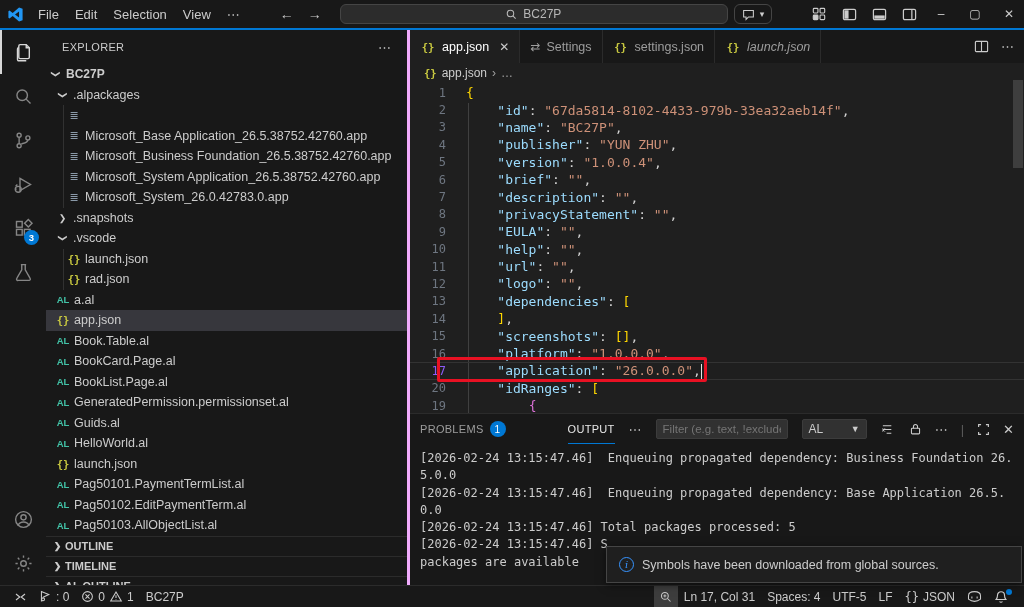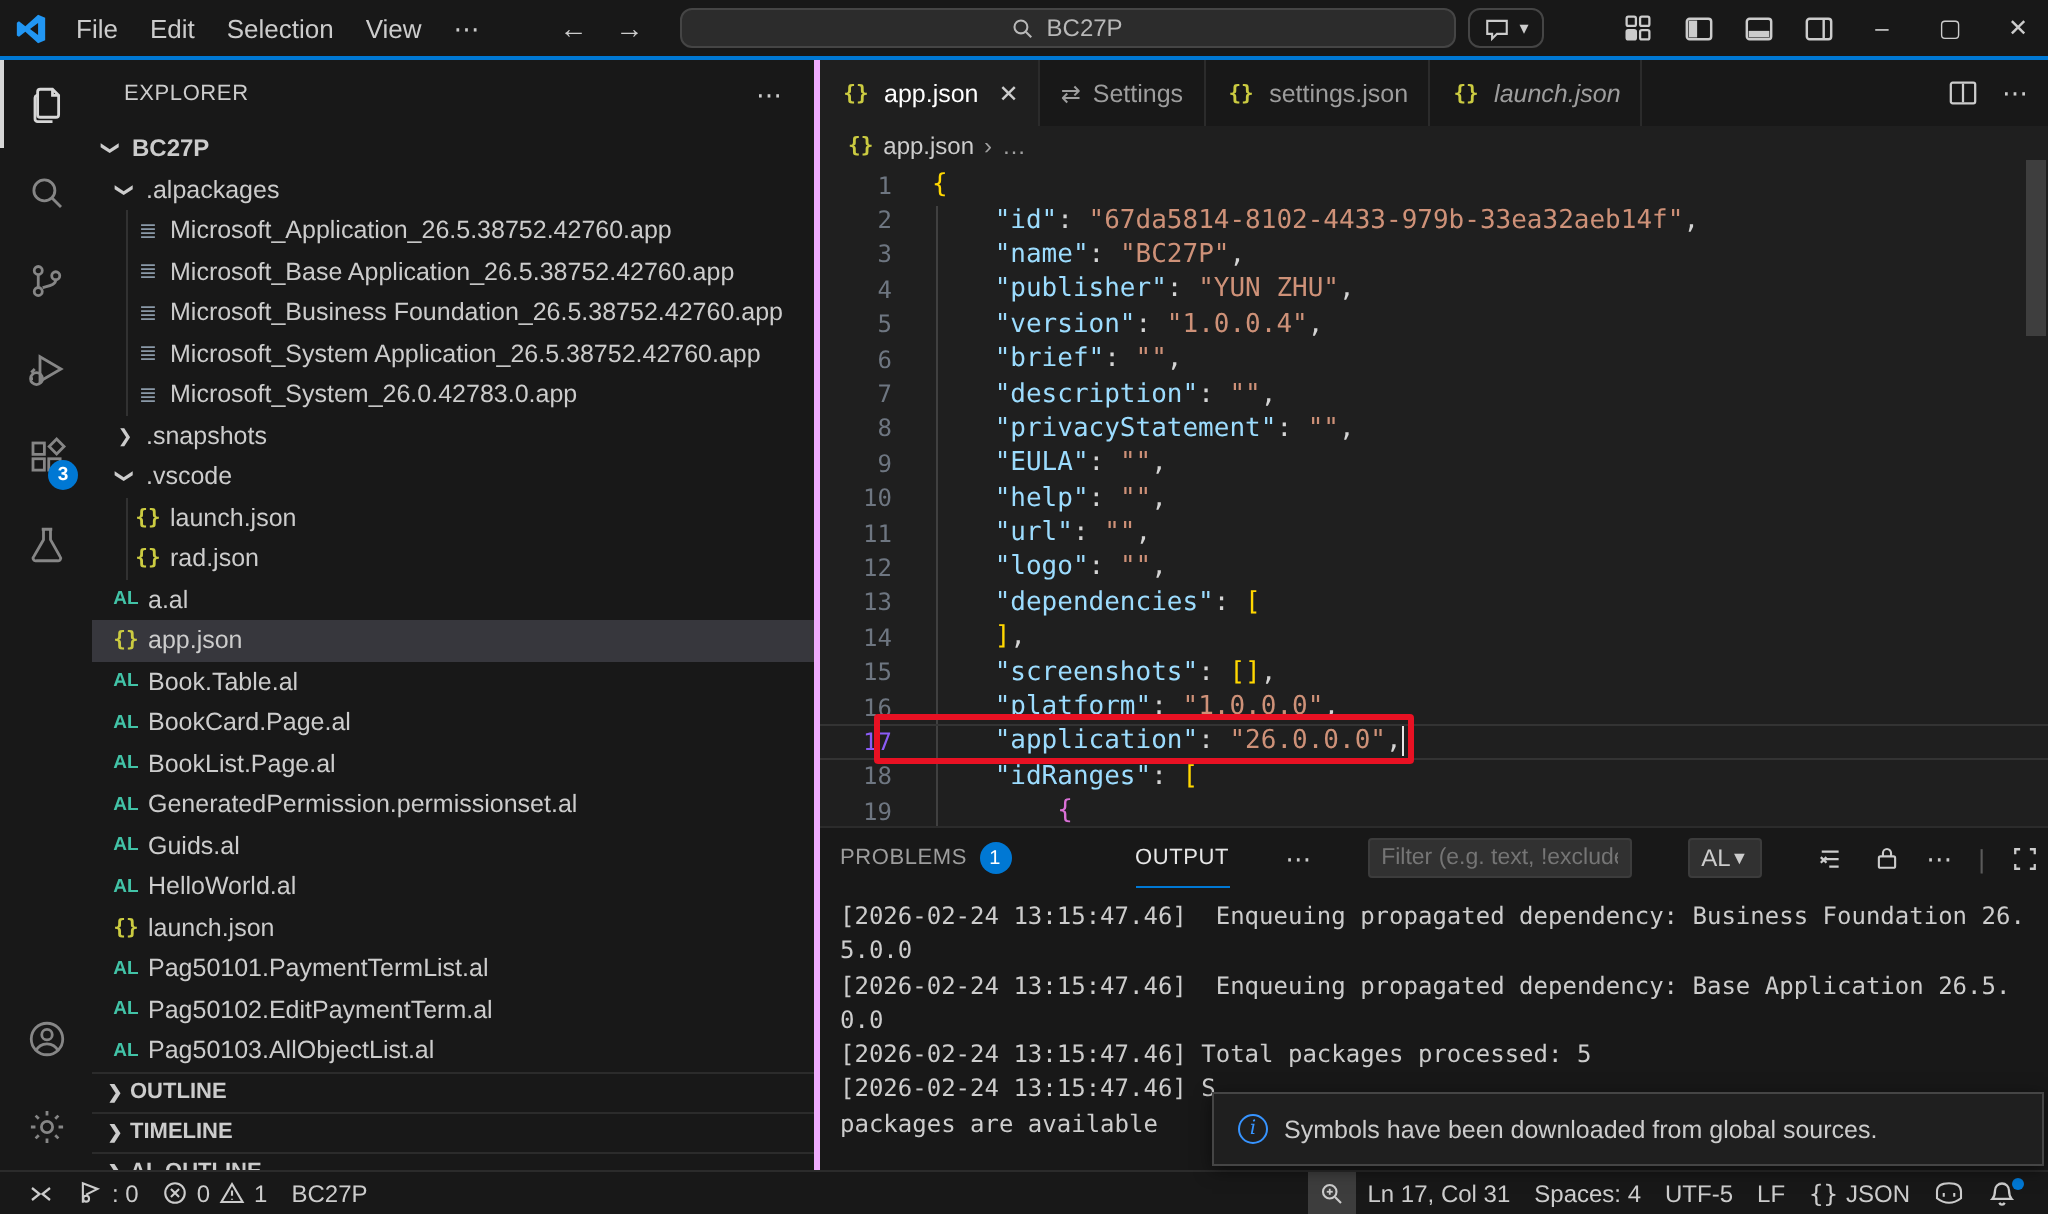--- a/index.html
+++ b/index.html
@@ -87,21 +87,21 @@
     border-left:1px solid #404040; }
   .cursor { display:inline-block; width:1.5px; height:15px; background:#e6e6e6;
     vertical-align:middle; margin-left:0px; }
   #annotation-box { left:437px; top:357px; width:270px; height:25px;
     border:3px solid #e81123; border-radius:2px; z-index:5; }
   #editor-scrollbar { left:1013px; top:80px; width:10px; height:88px; background:rgba(121,121,121,.35); }
 
   
   #panel { position:absolute; left:0; top:383px; width:614px; height:172px;
     background:#181818; border-top:1px solid #2b2b2b; }
-  #panel-header { height:30px; display:flex; align-items:center; padding:0 10px; gap:28px; }
+  #panel-header { height:30px; display:flex; align-items:center; padding:0 10px; gap:14px; }
   .panel-tab { font-size:11px; letter-spacing:.3px; color:#9d9d9d; height:30px;
     display:flex; align-items:center; gap:6px; }
   .panel-tab.active { color:#e7e7e7; border-bottom:1px solid #0078d4;margin-left:48px; }
   .panel-badge { min-width:16px; height:16px; border-radius:50%; background:#0078d4;
     color:#fff; font-size:10px; display:flex; align-items:center; justify-content:center; }
   #panel-filter { width:132px; height:20px; background:#313131; border:1px solid #3c3c3c;
     border-radius:2px; color:#989898; font-size:11.5px; padding:0 6px;
     font-family:"Liberation Sans",sans-serif; }
   #panel-select { width:112px; height:20px; background:#313131; border:1px solid #3c3c3c;
     border-radius:2px; display:flex; align-items:center; font-size:12px; color:#cccccc;
@@ -267,21 +267,20 @@
           <span class="twist" style="display: inline-block; transform: rotate(90deg);">❯</span>
           <span class="tree-label">BC27P</span>
         </div>
         <div class="tree-row" style="padding-left: 9px;">
           <span class="twist" style="display: inline-block; transform: rotate(90deg);">❯</span>
           <span class="tree-label">.alpackages</span>
         </div>
         <div class="tree-row" style="padding-left: 20px;">
           <span class="guide-line"></span>
           <span class="ic-binary">≣</span>
-          <span class="tree-label">Microsoft_Application_26.5.38752.42760.app</span>
         </div>
         <div class="tree-row" style="padding-left: 20px;">
           <span class="guide-line"></span>
           <span class="ic-binary">≣</span>
           <span class="tree-label">Microsoft_Base Application_26.5.38752.42760.app</span>
         </div>
         <div class="tree-row" style="padding-left: 20px;">
           <span class="guide-line"></span>
           <span class="ic-binary">≣</span>
           <span class="tree-label">Microsoft_Business Foundation_26.5.38752.42760.app</span>
@@ -481,21 +480,21 @@
           </div>
           <div class="cl">
             <span class="ln">16</span>
             <span class="lc"><span class="tok-x">    </span><span class="tok-k">"platform"</span><span class="tok-p">: </span><span class="tok-s">"1.0.0.0"</span><span class="tok-p">,</span></span>
           </div>
           <div class="cl current">
             <span class="ln">17</span>
             <span class="lc"><span class="tok-x">    </span><span class="tok-k">"application"</span><span class="tok-p">: </span><span class="tok-s">"26.0.0.0"</span><span class="tok-p">,</span><span class="cursor"></span></span>
           </div>
           <div class="cl">
-            <span class="ln">18</span>
+            <span class="ln">20</span>
             <span class="lc"><span class="tok-x">    </span><span class="tok-k">"idRanges"</span><span class="tok-p">: </span><span class="tok-g">[</span></span>
           </div>
           <div class="cl">
             <span class="ln">19</span>
             <span class="lc"><span class="tok-x">        </span><span class="tok-m">{</span></span>
           </div>
         </div>
     </div>
 
     <div id="editor-scrollbar" class="abs" style="position:absolute; left:603px; top:50px;"></div>

